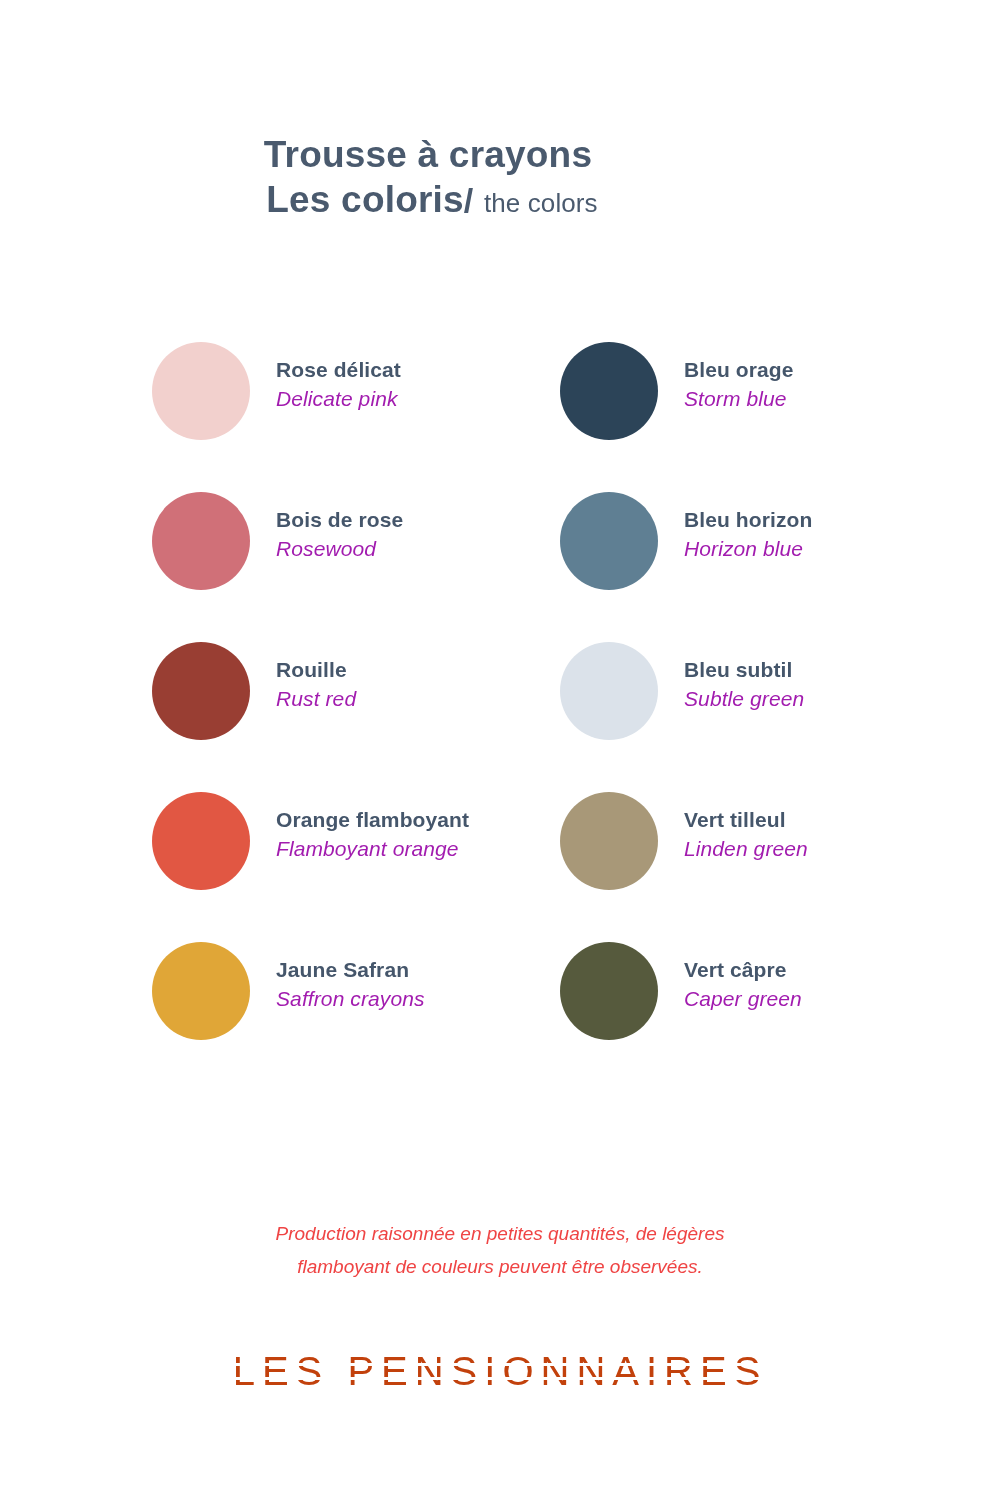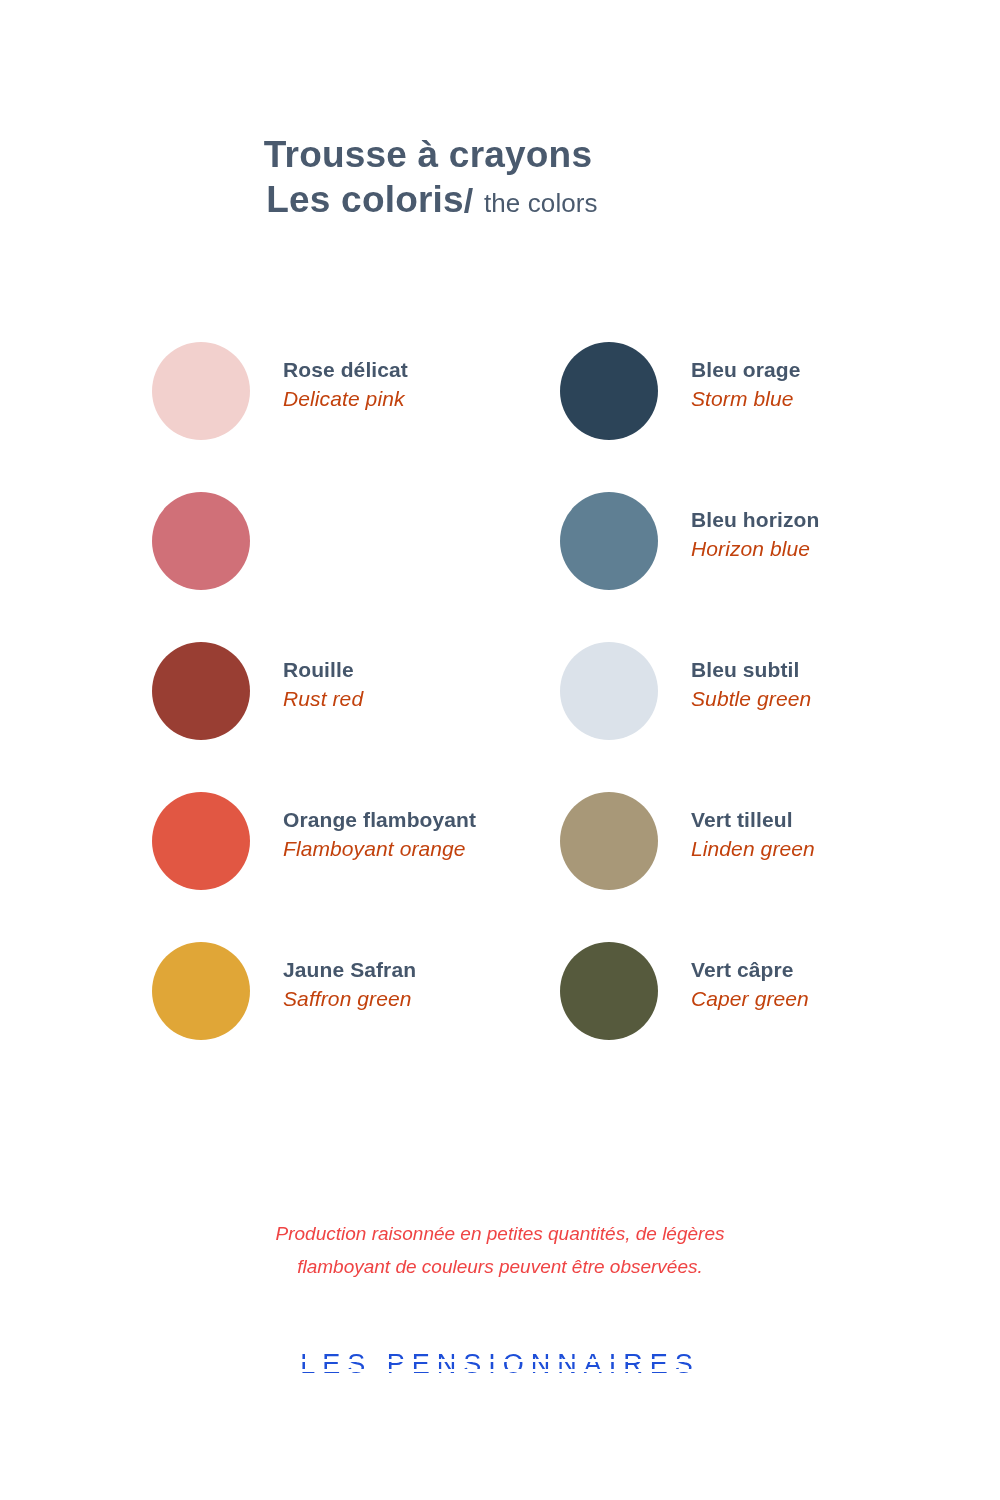--- a/index.html
+++ b/index.html
@@ -74,35 +74,34 @@
   }
   .swatch-dot {
     width: 98px;
     height: 98px;
     border-radius: 50%;
     flex: 0 0 98px;
     margin-top: 2px;
   }
   .swatch-text {
     padding-top: 16px;
-    margin-left: 7px;
   }
   .swatch-fr {
     font-size: 21px;
     font-weight: bold;
     color: #45566B;
     line-height: 1.35;
     letter-spacing: 0.1px;
     white-space: nowrap;
   }
   .swatch-en {
     font-size: 21px;
     font-style: italic;
     font-weight: normal;
-    color: #c2410c;
+    color: #a21caf;
     line-height: 1.45;
     letter-spacing: 0.1px;
     white-space: nowrap;
   }
 
   
   .footer {
     position: absolute;
     left: 0;
     top: 1218px;
@@ -112,23 +111,23 @@
   .footer-note {
     font-size: 19px;
     font-style: italic;
     color: #ef4444;
     line-height: 1.72;
     max-width: 560px;
     margin: 0 auto;
   }
   .brand {
     margin-top: 66px;
-    font-size: 27px;
+    font-size: 40px;
     letter-spacing: 7px;
-    color: #1d4ed8;
+    color: #c2410c;
     font-weight: normal;
     position: relative;
     display: inline-block;
   }
   
   .brand .brand-text {
     position: relative;
     display: inline-block;
   }
   .brand .stencil-gap {
@@ -167,20 +166,24 @@
     <div class="swatch-item">
       <div class="swatch-dot" style="background:#2C4458"></div>
       <div class="swatch-text">
         <div class="swatch-fr">Bleu orage</div>
         <div class="swatch-en">Storm blue</div>
       </div>
     </div>
 
     <div class="swatch-item">
       <div class="swatch-dot" style="background:#D07078"></div>
+      <div class="swatch-text">
+        <div class="swatch-fr">Bois de rose</div>
+        <div class="swatch-en">Rosewood</div>
+      </div>
     </div>
 
     <div class="swatch-item">
       <div class="swatch-dot" style="background:#5F7F93"></div>
       <div class="swatch-text">
         <div class="swatch-fr">Bleu horizon</div>
         <div class="swatch-en">Horizon blue</div>
       </div>
     </div>
 
@@ -213,21 +216,21 @@
       <div class="swatch-text">
         <div class="swatch-fr">Vert tilleul</div>
         <div class="swatch-en">Linden green</div>
       </div>
     </div>
 
     <div class="swatch-item">
       <div class="swatch-dot" style="background:#E0A637"></div>
       <div class="swatch-text">
         <div class="swatch-fr">Jaune Safran</div>
-        <div class="swatch-en">Saffron green</div>
+        <div class="swatch-en">Saffron crayons</div>
       </div>
     </div>
 
     <div class="swatch-item">
       <div class="swatch-dot" style="background:#565A3D"></div>
       <div class="swatch-text">
         <div class="swatch-fr">Vert câpre</div>
         <div class="swatch-en">Caper green</div>
       </div>
     </div>

